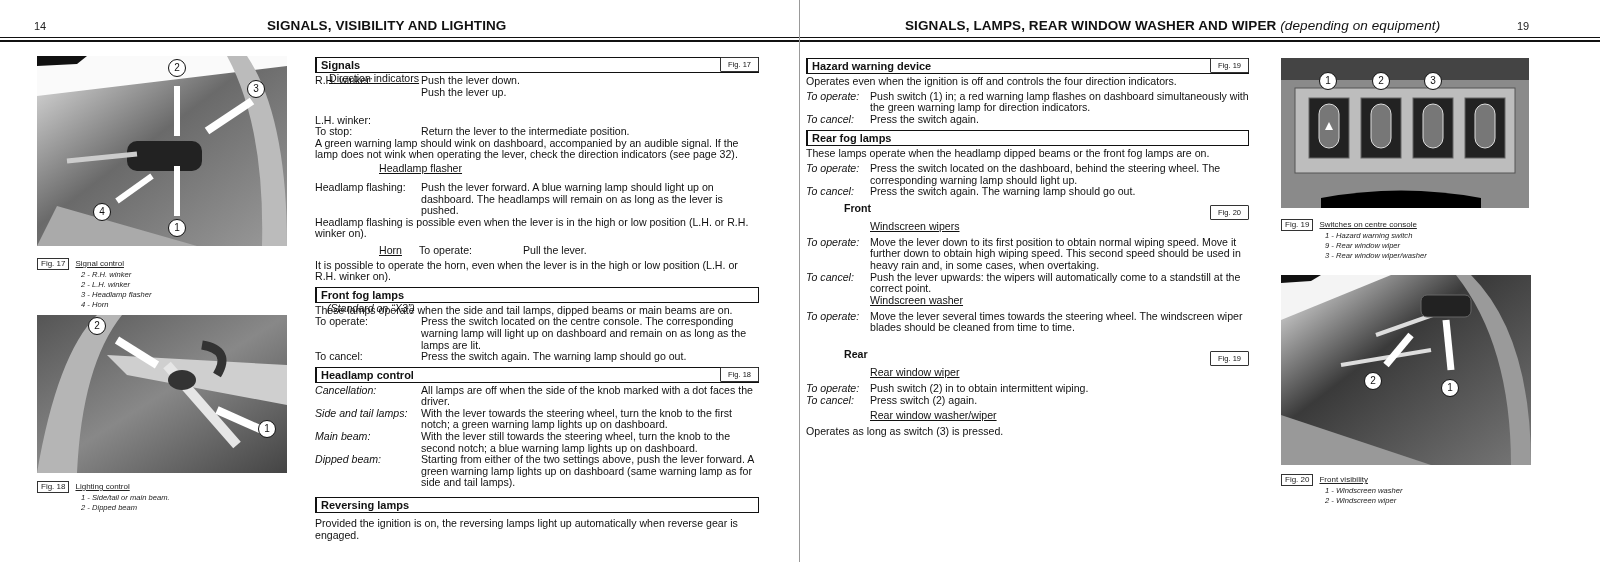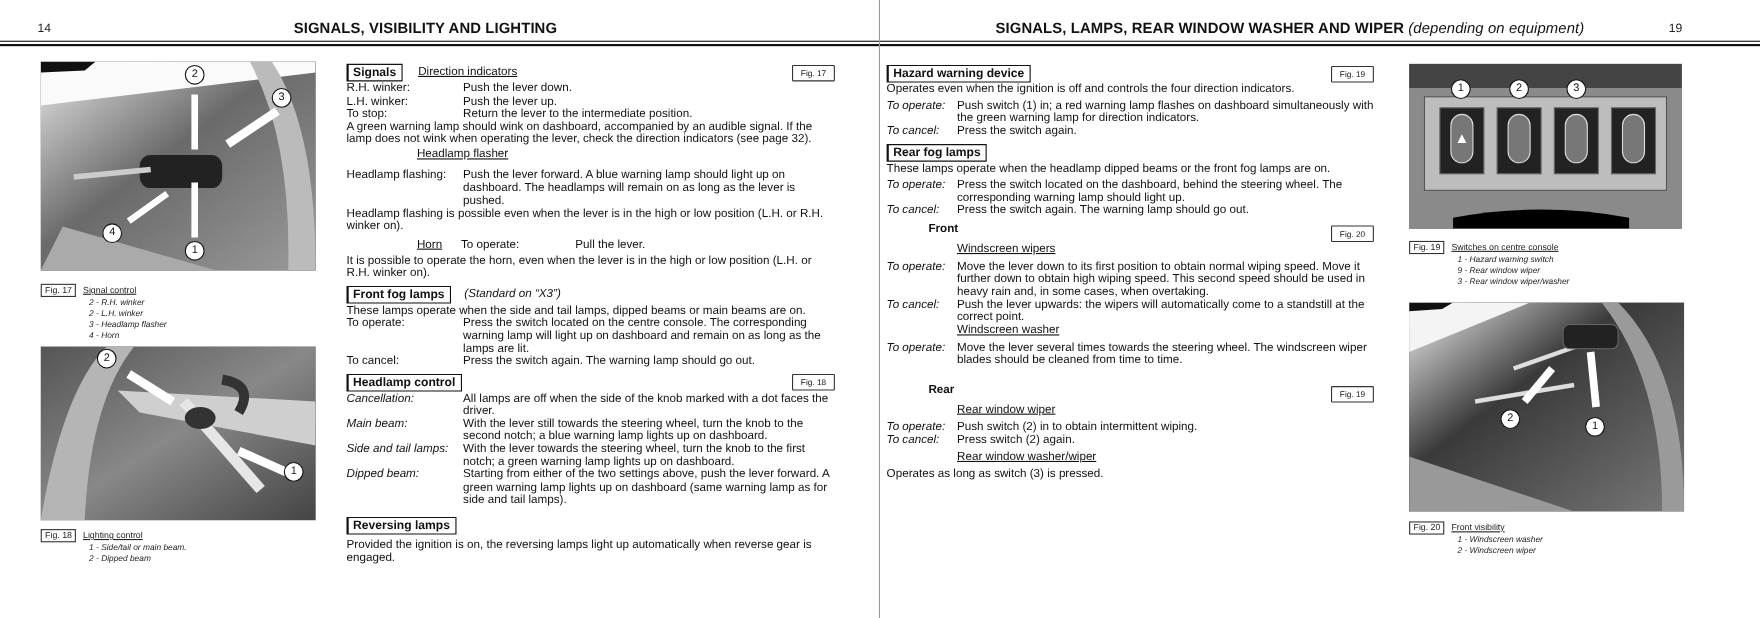--- a/index.html
+++ b/index.html
@@ -15,21 +15,21 @@
   .rule2{position:absolute;top:40px;height:2px;background:#111;}
   .photo{position:absolute;overflow:hidden;background:#777;}
   .photo svg{display:block;}
   .cap{position:absolute;font-size:8px;line-height:10px;color:#222;}
   .cap .figbox{display:inline-block;border:1px solid #333;padding:0 3px;font-size:8px;margin-right:6px;}
   .cap .capt{text-decoration:underline;font-size:8px;}
   .cap ol{list-style:none;margin:0;padding:0 0 0 44px;font-style:italic;}
   .cap ol li{font-size:7.6px;line-height:10px;}
   .col{position:absolute;font-size:10.6px;line-height:11.6px;}
   .sec{position:relative;margin-bottom:0;}
-  .sechead{display:flex;align-items:center;height:18px;margin-top:2px;}
+  .sechead{display:flex;height:18px;margin-top:2px;flex-direction:column;}
   .boxed{display:inline-block;border:1px solid #111;border-left-width:2px;padding:1px 5px 0 4px;font-weight:bold;font-size:11px;line-height:13px;}
   .subhead{text-decoration:underline;margin-left:16px;}
   .figref{position:absolute;right:0;border:1px solid #333;border-radius:1px;font-size:7.5px;padding:2px 7px;line-height:9px;}
   .row{display:flex;}
   .lab{flex:0 0 auto;}
   .val{flex:1;}
   .ital{font-style:italic;}
   p{margin:0;}
   .bold{font-weight:bold;}
 </style>
@@ -117,21 +117,21 @@
       <div class="sechead">
         <span class="boxed">Signals</span>
         <span class="subhead" style="margin-left:14px;">Direction indicators</span>
         <span class="figref">Fig. 17</span>
       </div>
       <div class="row">
           <span class="lab" style="width:106px;">R.H. winker:</span>
           <span class="val">Push the lever down.</span>
         </div>
       <div class="row">
-          <span class="lab" style="width:106px;">L.H. winker:</span>
+          <span class="lab" style="width:106px;margin-top:28px;">L.H. winker:</span>
           <span class="val">Push the lever up.</span>
         </div>
       <div class="row">
           <span class="lab" style="width:106px;">To stop:</span>
           <span class="val">Return the lever to the intermediate position.</span>
         </div>
       <p>A green warning lamp should wink on dashboard, accompanied by an audible signal. If the lamp does not wink when operating the lever, check the direction indicators (see page 32).</p>
       <div style="height:16px;margin-top:2px;"><span class="subhead" style="margin-left:64px;">Headlamp flasher</span></div>
       <div class="row" style="margin-top:3px;">
           <span class="lab" style="width:106px;">Headlamp flashing:</span>
@@ -165,26 +165,26 @@
     <div class="sec" style="margin-top:4px;">
       <div class="sechead">
         <span class="boxed">Headlamp control</span>
         <span class="figref">Fig. 18</span>
       </div>
       <div class="row">
           <span class="lab ital" style="width:106px;">Cancellation:</span>
           <span class="val">All lamps are off when the side of the knob marked with a dot faces the driver.</span>
         </div>
       <div class="row">
+          <span class="lab ital" style="width:106px;">Side and tail lamps:</span>
+          <span class="val">With the lever towards the steering wheel, turn the knob to the first notch; a green warning lamp lights up on dashboard.</span>
+        </div>
+      <div class="row">
           <span class="lab ital" style="width:106px;">Main beam:</span>
           <span class="val">With the lever still towards the steering wheel, turn the knob to the second notch; a blue warning lamp lights up on dashboard.</span>
-        </div>
-      <div class="row">
-          <span class="lab ital" style="width:106px;">Side and tail lamps:</span>
-          <span class="val">With the lever towards the steering wheel, turn the knob to the first notch; a green warning lamp lights up on dashboard.</span>
         </div>
       <div class="row">
           <span class="lab ital" style="width:106px;">Dipped beam:</span>
           <span class="val">Starting from either of the two settings above, push the lever forward.  A green warning lamp lights up on dashboard (same warning lamp as for side and tail lamps).</span>
         </div>
     </div>
 
     <div class="sec" style="margin-top:8px;">
       <div class="sechead">
         <span class="boxed">Reversing lamps</span>

